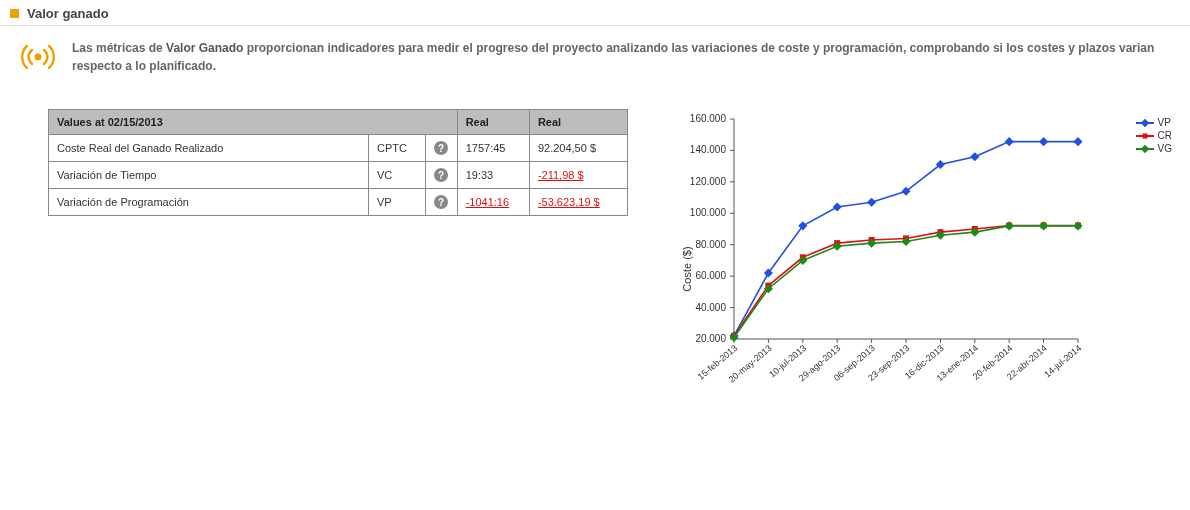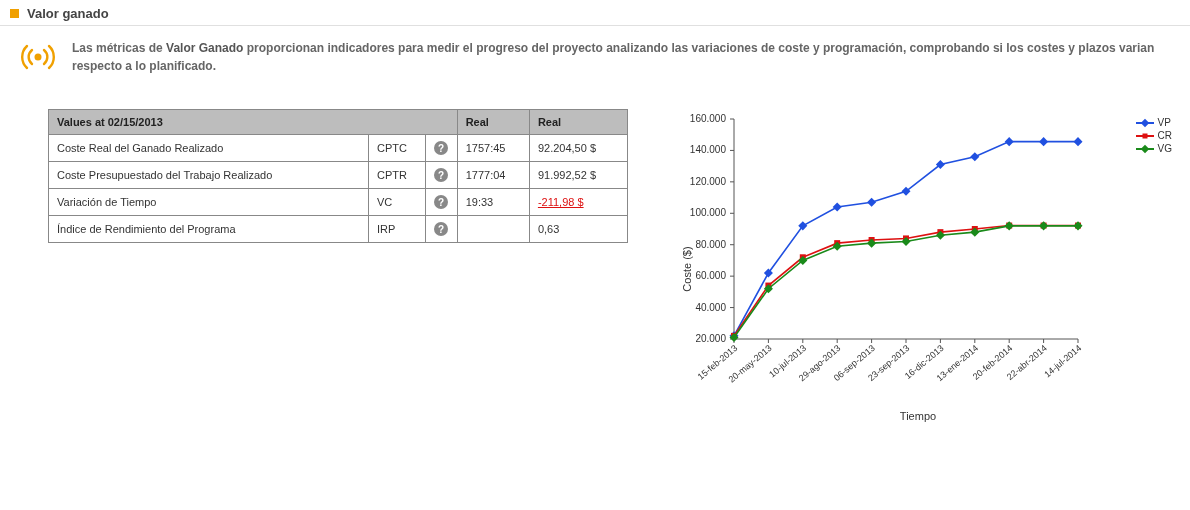--- a/index.html
+++ b/index.html
@@ -176,39 +176,32 @@
       </thead>
       <tbody id="metrics-body">
           <tr>
             <td>Coste Real del Ganado Realizado</td>
             <td>CPTC</td>
             <td style="text-align: center;"><span class="help"></span></td>
             <td class="num">1757:45</td>
             <td class="num">92.204,50 $</td>
           </tr>
           <tr>
-            <td>Coste Presupuestado del Trabajo Realizado</td>
-            <td>CPTR</td>
-            <td style="text-align: center;"><span class="help"></span></td>
-            <td class="num">1777:04</td>
-            <td class="num">91.992,52 $</td>
-          </tr>
-          <tr>
             <td>Variación de Tiempo</td>
             <td>VC</td>
             <td style="text-align: center;"><span class="help"></span></td>
             <td class="num">19:33</td>
             <td class="num neg">-211,98 $</td>
           </tr>
           <tr>
-            <td>Índice de Rendimiento del Programa</td>
-            <td>IRP</td>
+            <td>Variación de Programación</td>
+            <td>VP</td>
             <td style="text-align: center;"><span class="help"></span></td>
-            <td class="num"></td>
-            <td class="num">0,63</td>
+            <td class="num neg">-1041:16</td>
+            <td class="num neg">-53.623,19 $</td>
           </tr>
         </tbody>
     </table>
   </div>
 
   <div class="right">
     <div class="chart-wrap">
       <div class="axis-title-y">Coste ($)</div>
       <svg id="chart-svg" class="chart" width="430" height="250" viewBox="0 0 430 250">
           <line x1="66" y1="10" x2="66" y2="230" class="axis"></line>
@@ -295,16 +288,15 @@
           </div>
         <div class="legend-row">
             <span class="legend-line lg-cr"></span>
             <span>CR</span>
           </div>
         <div class="legend-row">
             <span class="legend-line lg-vg"></span>
             <span>VG</span>
           </div>
       </div>
-      <div class="axis-title-x">Tiempo</div>
     </div>
   </div>
 </div>
 
 </body></html>

